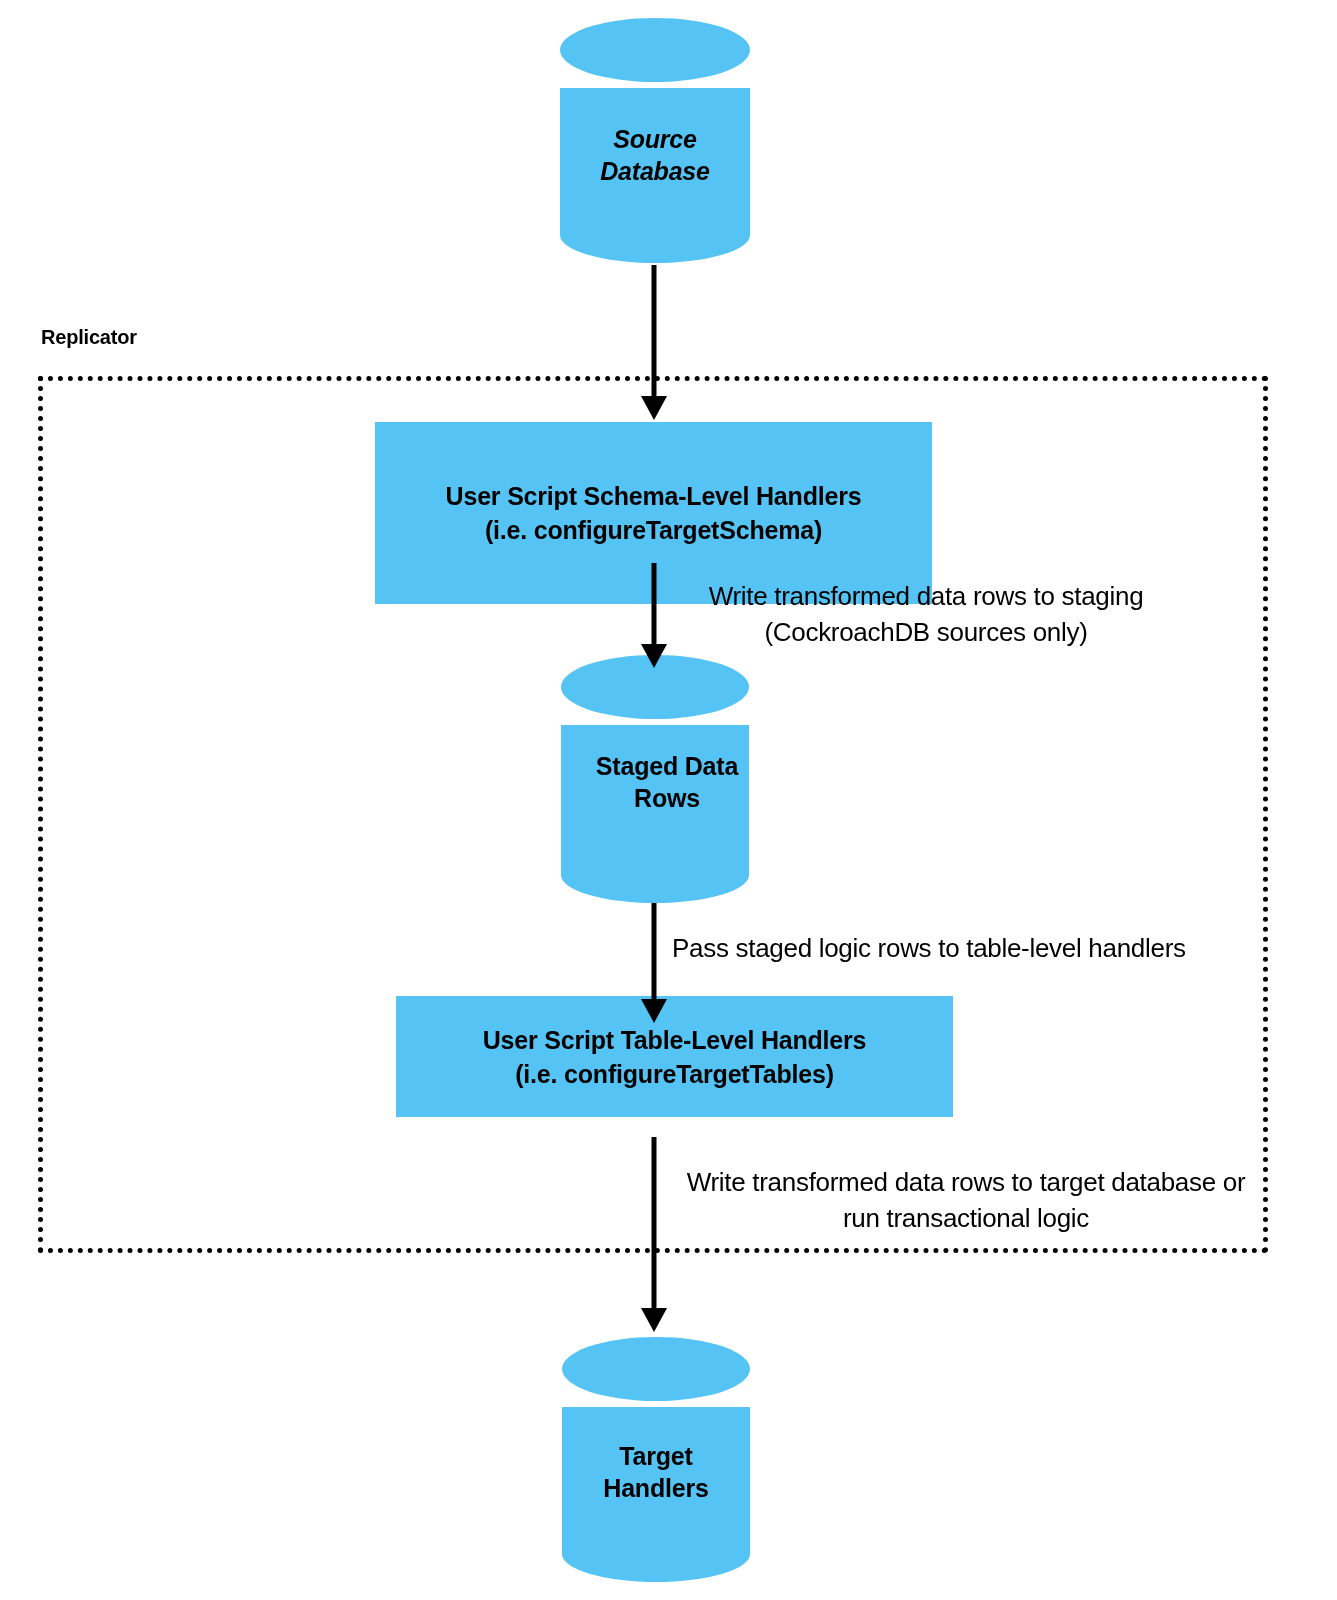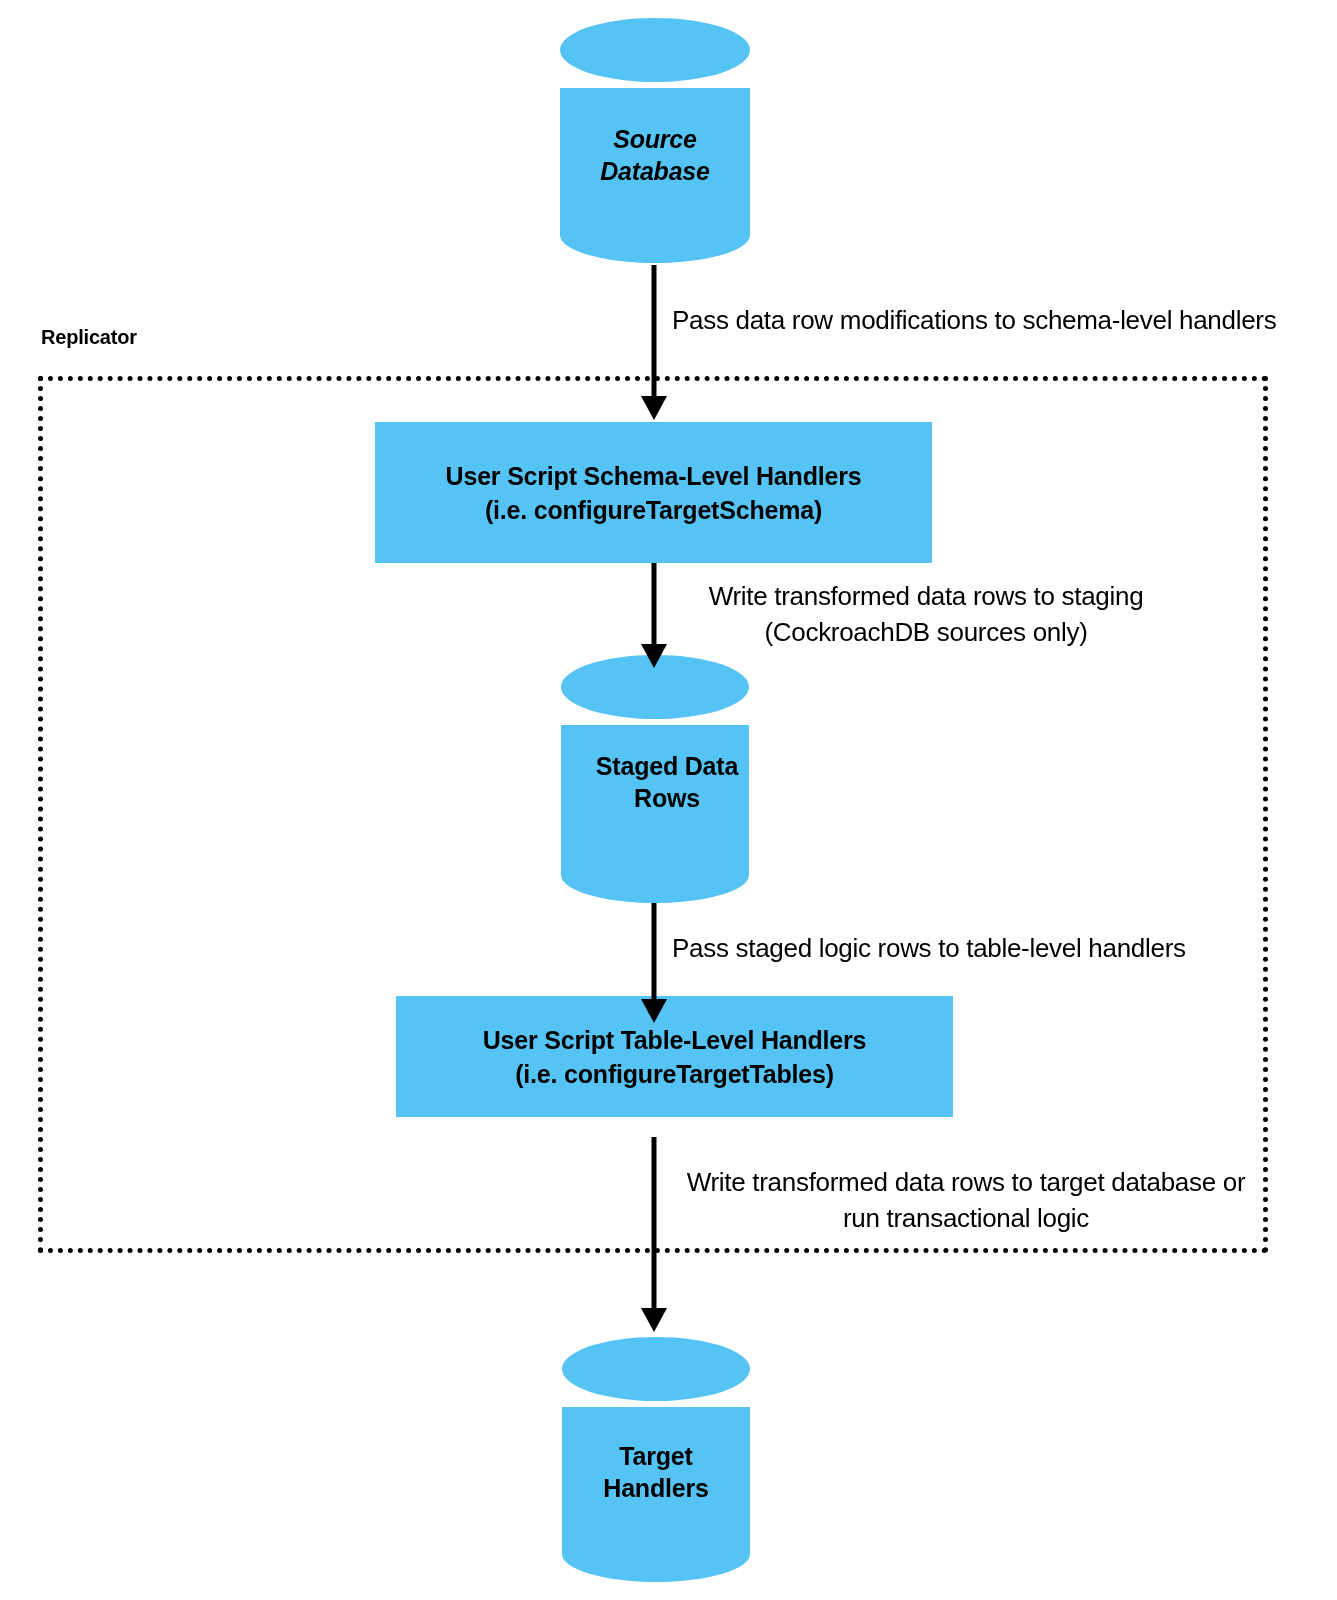--- a/index.html
+++ b/index.html
@@ -146,26 +146,25 @@
     <div class="cyl-body" style="top:70px; height:147px;"></div>
     <div class="cyl-top"></div>
     <div class="cyl-label" style="top:105px;">Source
 Database</div>
   </div>
 
   <div class="arrow" style="left:641px; top:265px; width:26px; height:155px;">
     <div class="arrow-line" style="height:132px;"></div>
     <div class="arrow-head" style="top:131px;"></div>
   </div>
-  <div class="edge-label left-align" style="left:672px; top:302px; width:640px;">Pass data row modifications to schema-level handlers</div>
 
   <div class="replicator-title">Replicator</div>
   <div class="replicator-box"></div>
 
-  <div class="proc-box" style="left:375px; top:422px; width:557px; height:141px;">
+  <div class="proc-box" style="left:375px; top:422px; width:557px; height:182px;">
     <div class="proc-label">User Script Schema-Level Handlers
 (i.e. configureTargetSchema)</div>
   </div>
 
   <div class="arrow" style="left:641px; top:563px; width:26px; height:105px;">
     <div class="arrow-line" style="height:82px;"></div>
     <div class="arrow-head" style="top:81px;"></div>
   </div>
   <div class="edge-label" style="left:672px; top:578px; width:508px;">Write transformed data rows to staging
 (CockroachDB sources only)</div>

